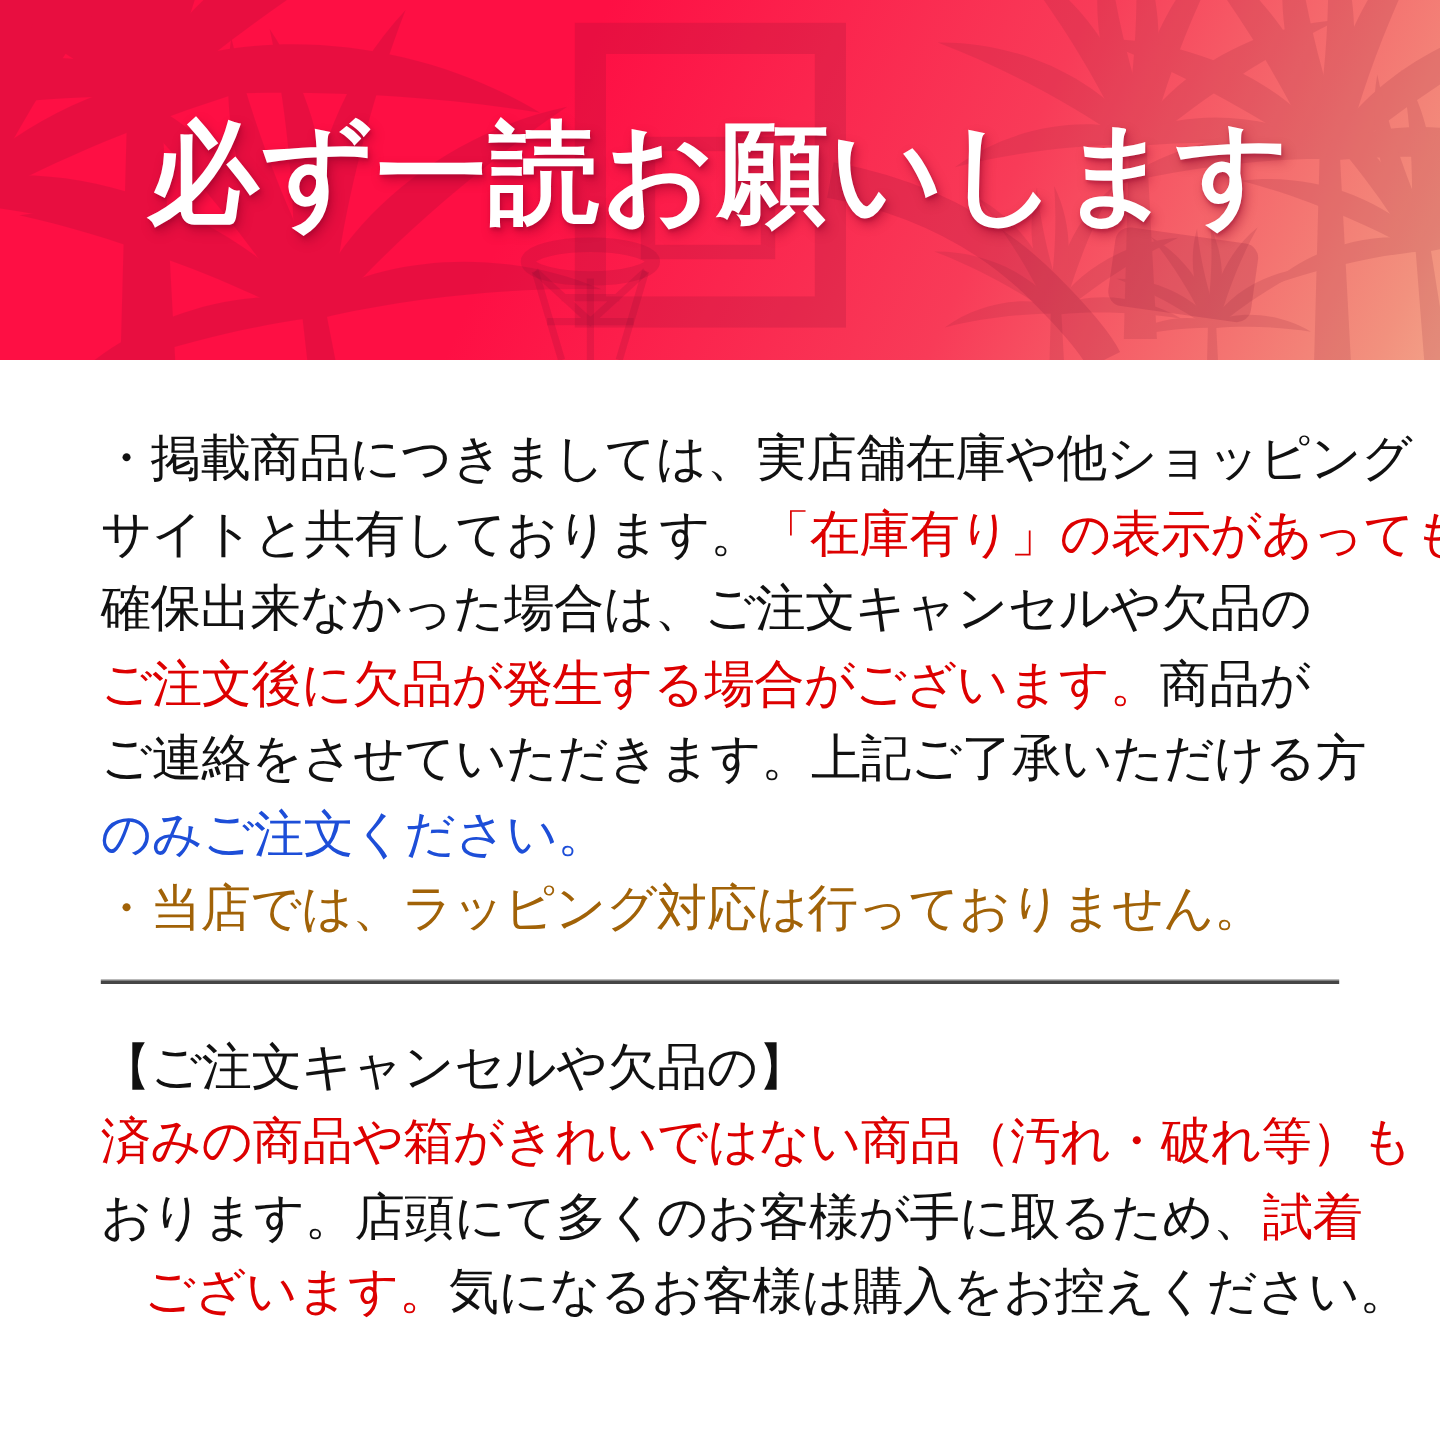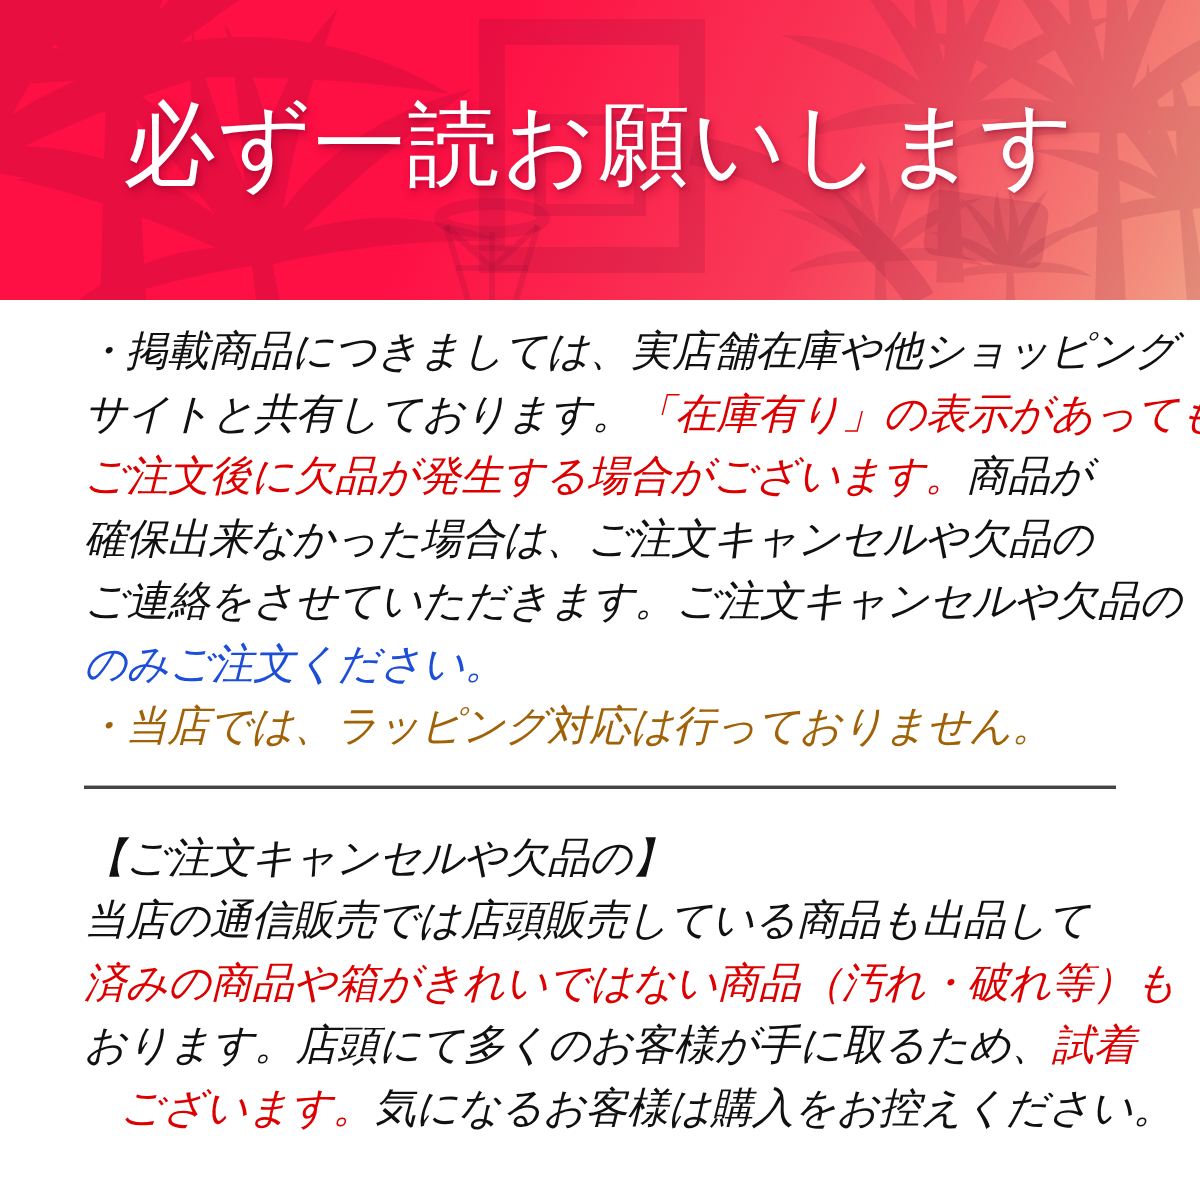--- a/index.html
+++ b/index.html
@@ -18,32 +18,31 @@
     background:linear-gradient(115deg,#fe0f44 38%,#f83b58 68%,#f2917e 96%,#f3a087 100%);
     overflow:hidden;
   }
   .hero-decor{position:absolute;inset:0;width:1200px;height:300px;}
   .hero-title{
     position:absolute;left:0;right:0;top:50%;
     transform:translateY(-54%);
     margin:0;
     text-align:center;
     font-size:92px;
-    font-weight:400;
+    font-weight:700;
     letter-spacing:2px;
     color:#ffffff;
     text-shadow:3px 5px 10px rgba(140,0,40,.45), 1px 2px 3px rgba(140,0,40,.35);
     white-space:nowrap;
   }
 
   
   .notice{
-    padding:20px 84px 0 84px;
+    padding:51px 84px 0 84px;
     color:#111111;
-    font-style:italic;
   }
   .t-line{
     font-size:42px;
     line-height:62.5px;
     font-weight:500;
     letter-spacing:-0.5px;
     white-space:nowrap;
   }
   .divider{
     height:0;
@@ -104,31 +103,30 @@
     </svg>
 
     <h1 class="hero-title">必ず一読お願いします</h1>
   </div>
 
   <div class="notice">
 
     <div>
       <div class="t-line"><span style="color: rgb(17, 17, 17);">・掲載商品につきましては、実店舗在庫や他ショッピング</span></div>
       <div class="t-line"><span style="color: rgb(17, 17, 17); margin-top: 31px;">サイトと共有しております。</span><span style="color: rgb(221, 0, 0);">「在庫有り」の表示があっても、</span></div>
+      <div class="t-line"><span style="color: rgb(17, 17, 17);">確保出来なかった場合は、ご注文キャンセルや欠品の</span></div>
       <div class="t-line"><span style="color: rgb(221, 0, 0);">ご注文後に欠品が発生する場合がございます。</span><span style="color: rgb(17, 17, 17);">商品が</span></div>
-      <div class="t-line"><span style="color: rgb(17, 17, 17);">確保出来なかった場合は、ご注文キャンセルや欠品の</span></div>
-      <div class="t-line"><span style="color: rgb(17, 17, 17);">ご連絡をさせていただきます。ご注文キャンセルや欠品の</span></div>
+      <div class="t-line"><span style="color: rgb(17, 17, 17);">ご連絡をさせていただきます。上記ご了承いただける方</span></div>
       <div class="t-line"><span style="color: #1d4ed8;">のみご注文ください。</span></div>
       <div class="t-line"><span style="color: #a16207;">・当店では、ラッピング対応は行っておりません。</span></div>
     </div>
 
     <div class="divider"></div>
 
     <div>
       <div class="t-line"><span style="color: rgb(17, 17, 17);">【ご注文キャンセルや欠品の】</span></div>
-      <div class="t-line"><span style="color: rgb(17, 17, 17);">当店の通信販売では店頭販売している商品も出品して</span></div>
       <div class="t-line"><span style="color: rgb(221, 0, 0);">済みの商品や箱がきれいではない商品（汚れ・破れ等）も</span></div>
       <div class="t-line"><span style="color: rgb(17, 17, 17);">おります。店頭にて多くのお客様が手に取るため、</span><span style="color: rgb(221, 0, 0);">試着</span></div>
       <div class="t-line"><span style="color: rgb(221, 0, 0); margin-left: 36px;">ございます。</span><span style="color: rgb(17, 17, 17);">気になるお客様は購入をお控えください。</span></div>
     </div>
 
   </div>
 </div>
 
 </body></html>

